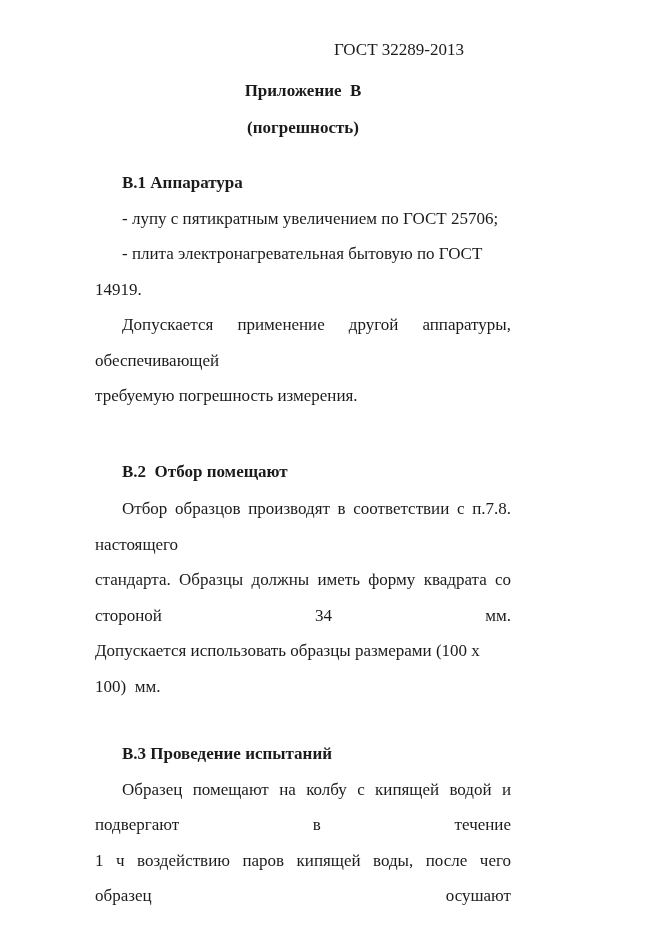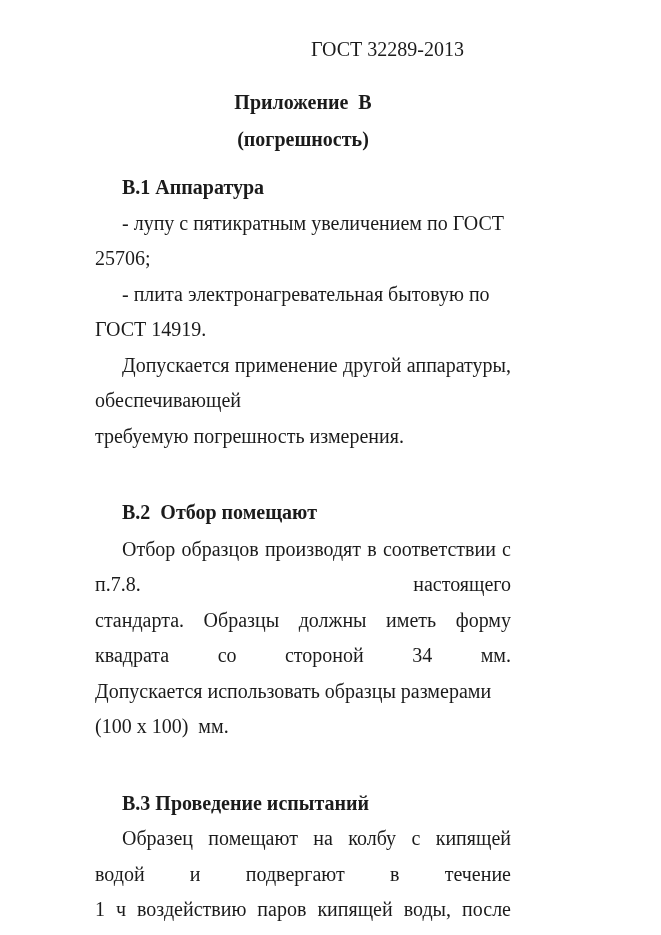--- a/index.html
+++ b/index.html
@@ -7,21 +7,21 @@
     padding: 0;
     background: #ffffff;
   }
   .page {
     position: relative;
     width: 559px;
     height: 935px;
     background: #ffffff;
     color: #1b1b1b;
     font-family: "Liberation Serif", "DejaVu Serif", serif;
-    font-size: 20px;
+    font-size: 17px;
     overflow: hidden;
     box-sizing: border-box;
     padding-left: 95px;
     padding-right: 48px;
   }
   .line {
     line-height: 35.5px;
     white-space: pre-wrap;
   }
   .doc-header {
@@ -47,27 +47,27 @@
   }
   sup.sup3 {
     font-size: 0.62em;
     line-height: 0;
     vertical-align: super;
   }
   .page-number {
     text-align: right;
     margin-top: 16px;
   }
-  .mt-2  { margin-top: 17px; }
+  .mt-2  { margin-top: 5px; }
   .mt-1  { margin-top: 1.5px; }
   .mt-12 { margin-top: 12.5px; }
-  .mt-13 { margin-top: 13px; }
+  .mt-13 { margin-top: 20px; }
   .mt-05 { margin-top: 0.5px; }
   .mt-40 { margin-top: 40.5px; }
-  .mt-34 { margin-top: 41px; }
+  .mt-34 { margin-top: 32px; }
 </style>
 </head>
 <body>
 
 <div class="page">
 
   <div class="line doc-header">ГОСТ 32289-2013</div>
 
   <div class="line center mt-2">Приложение  В</div>
   <div class="line center mt-1">(погрешность)</div>

